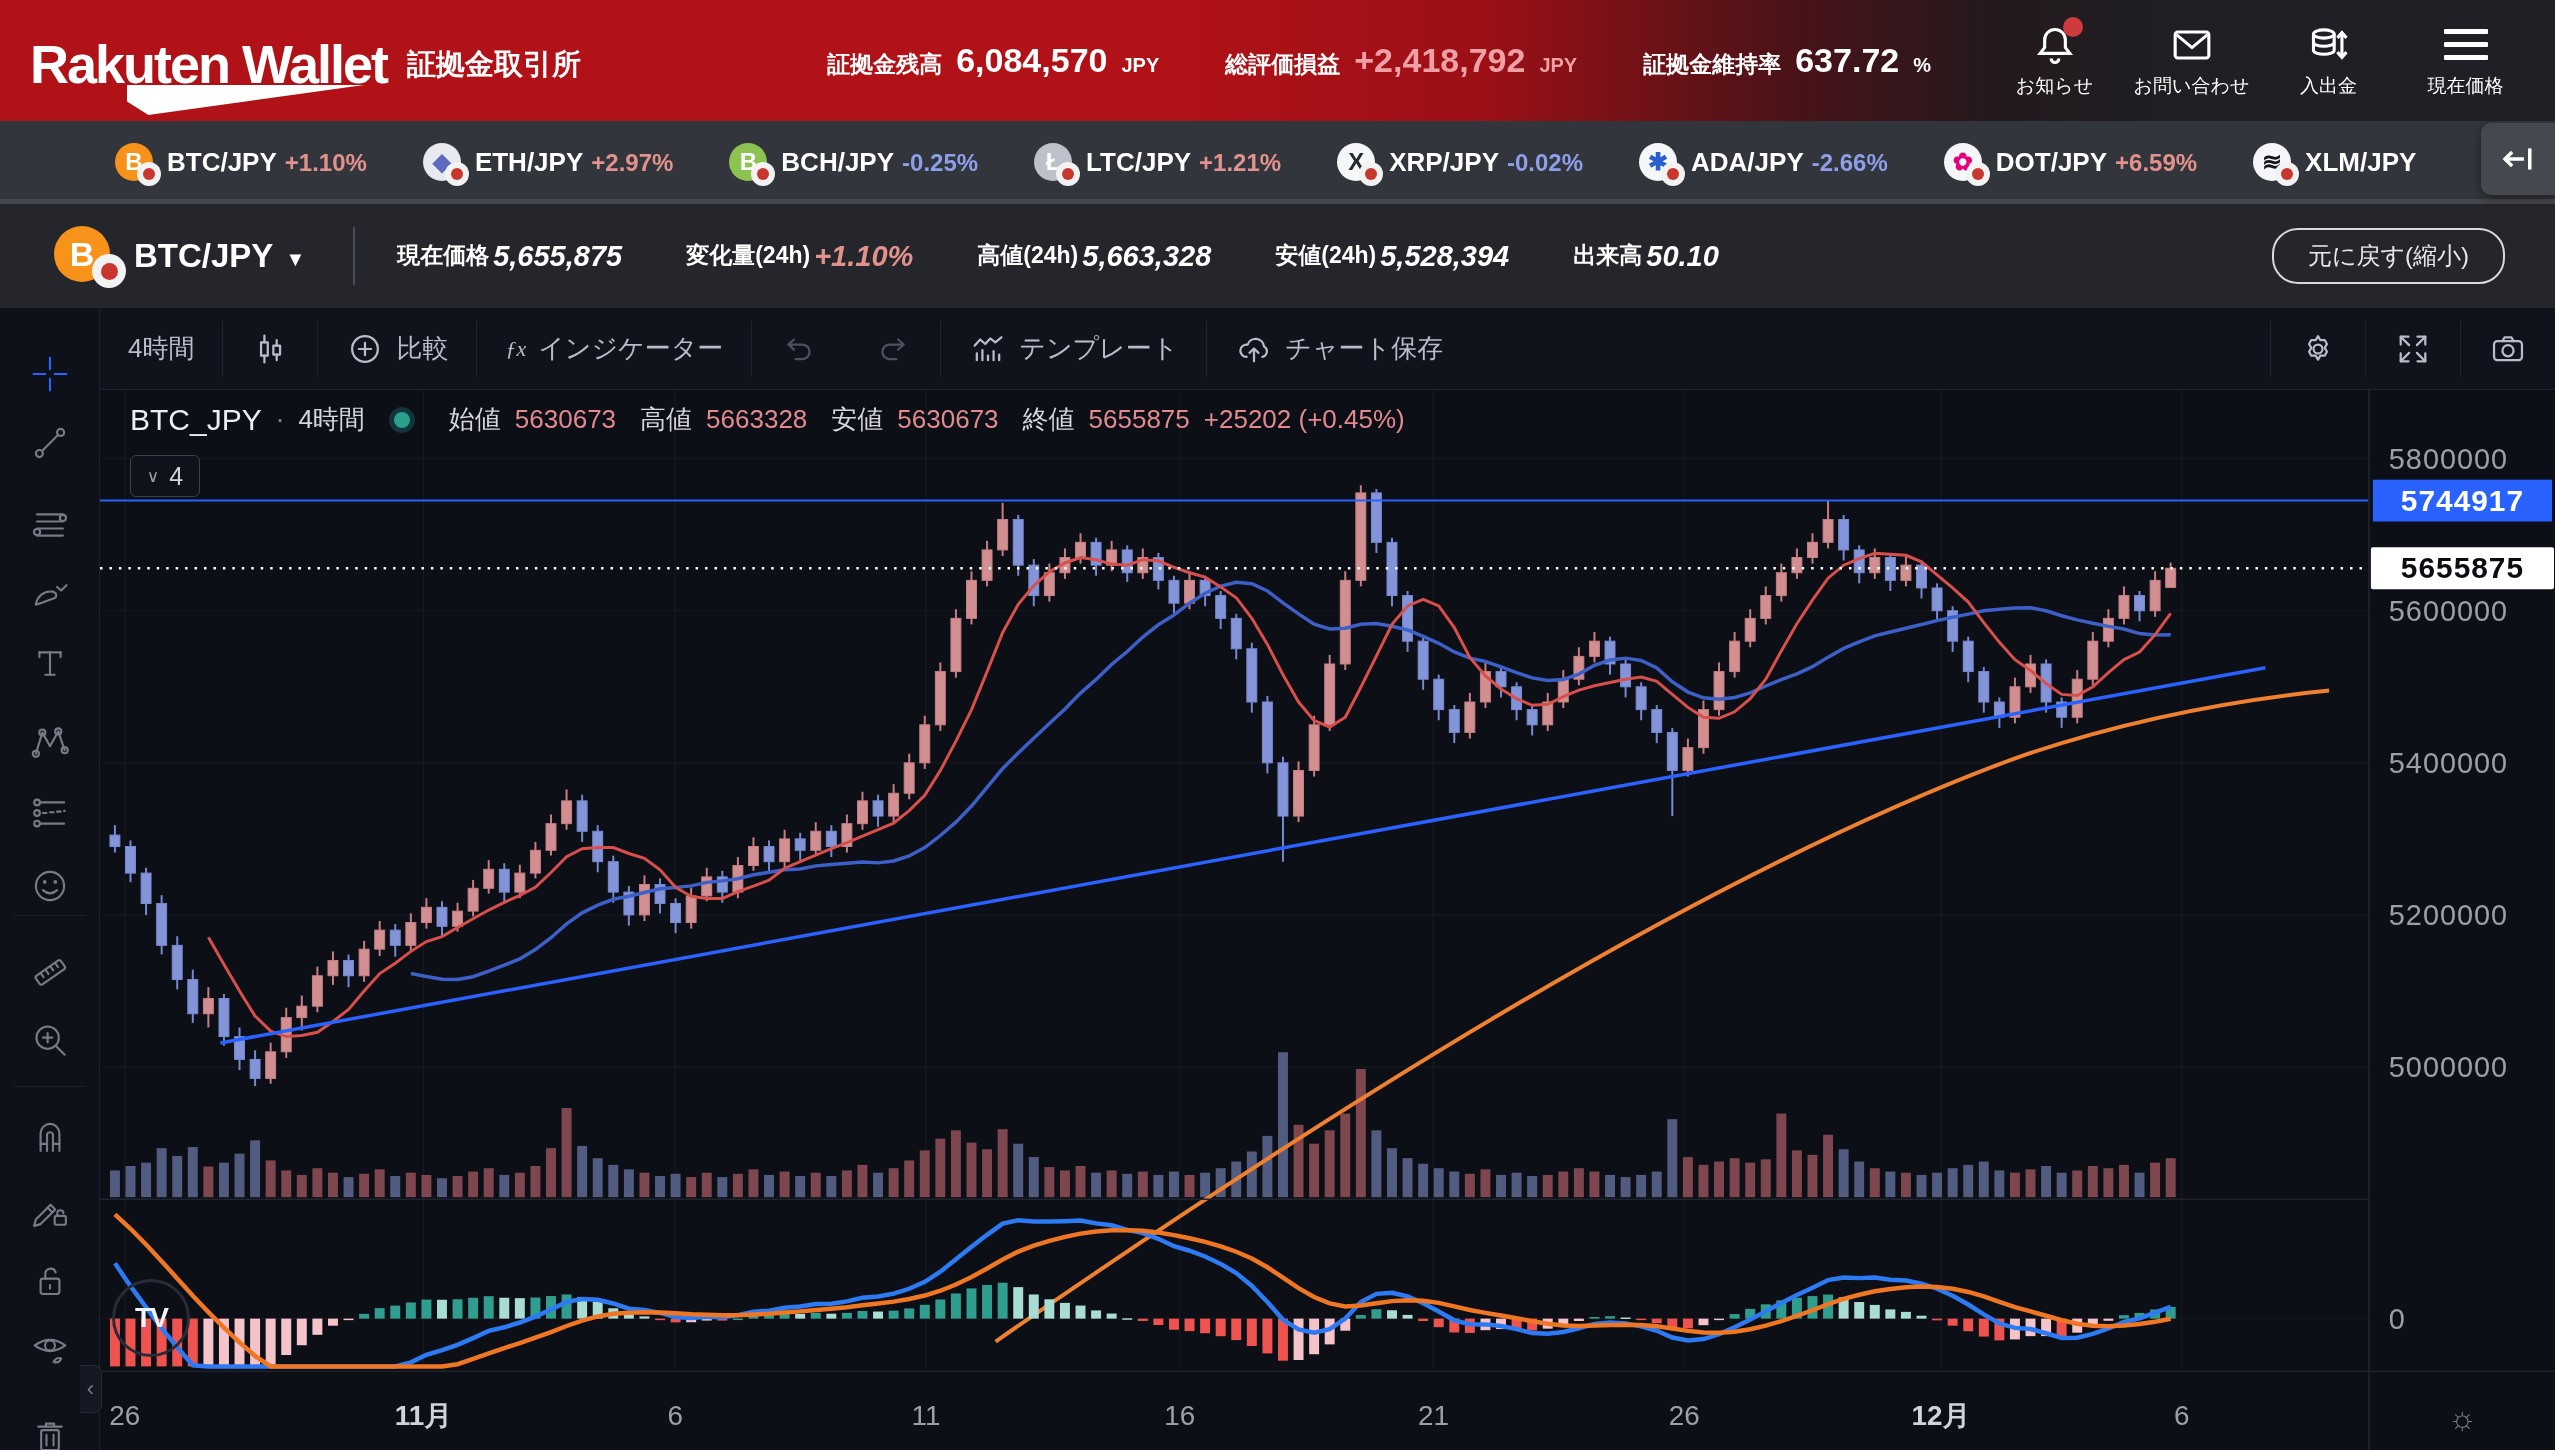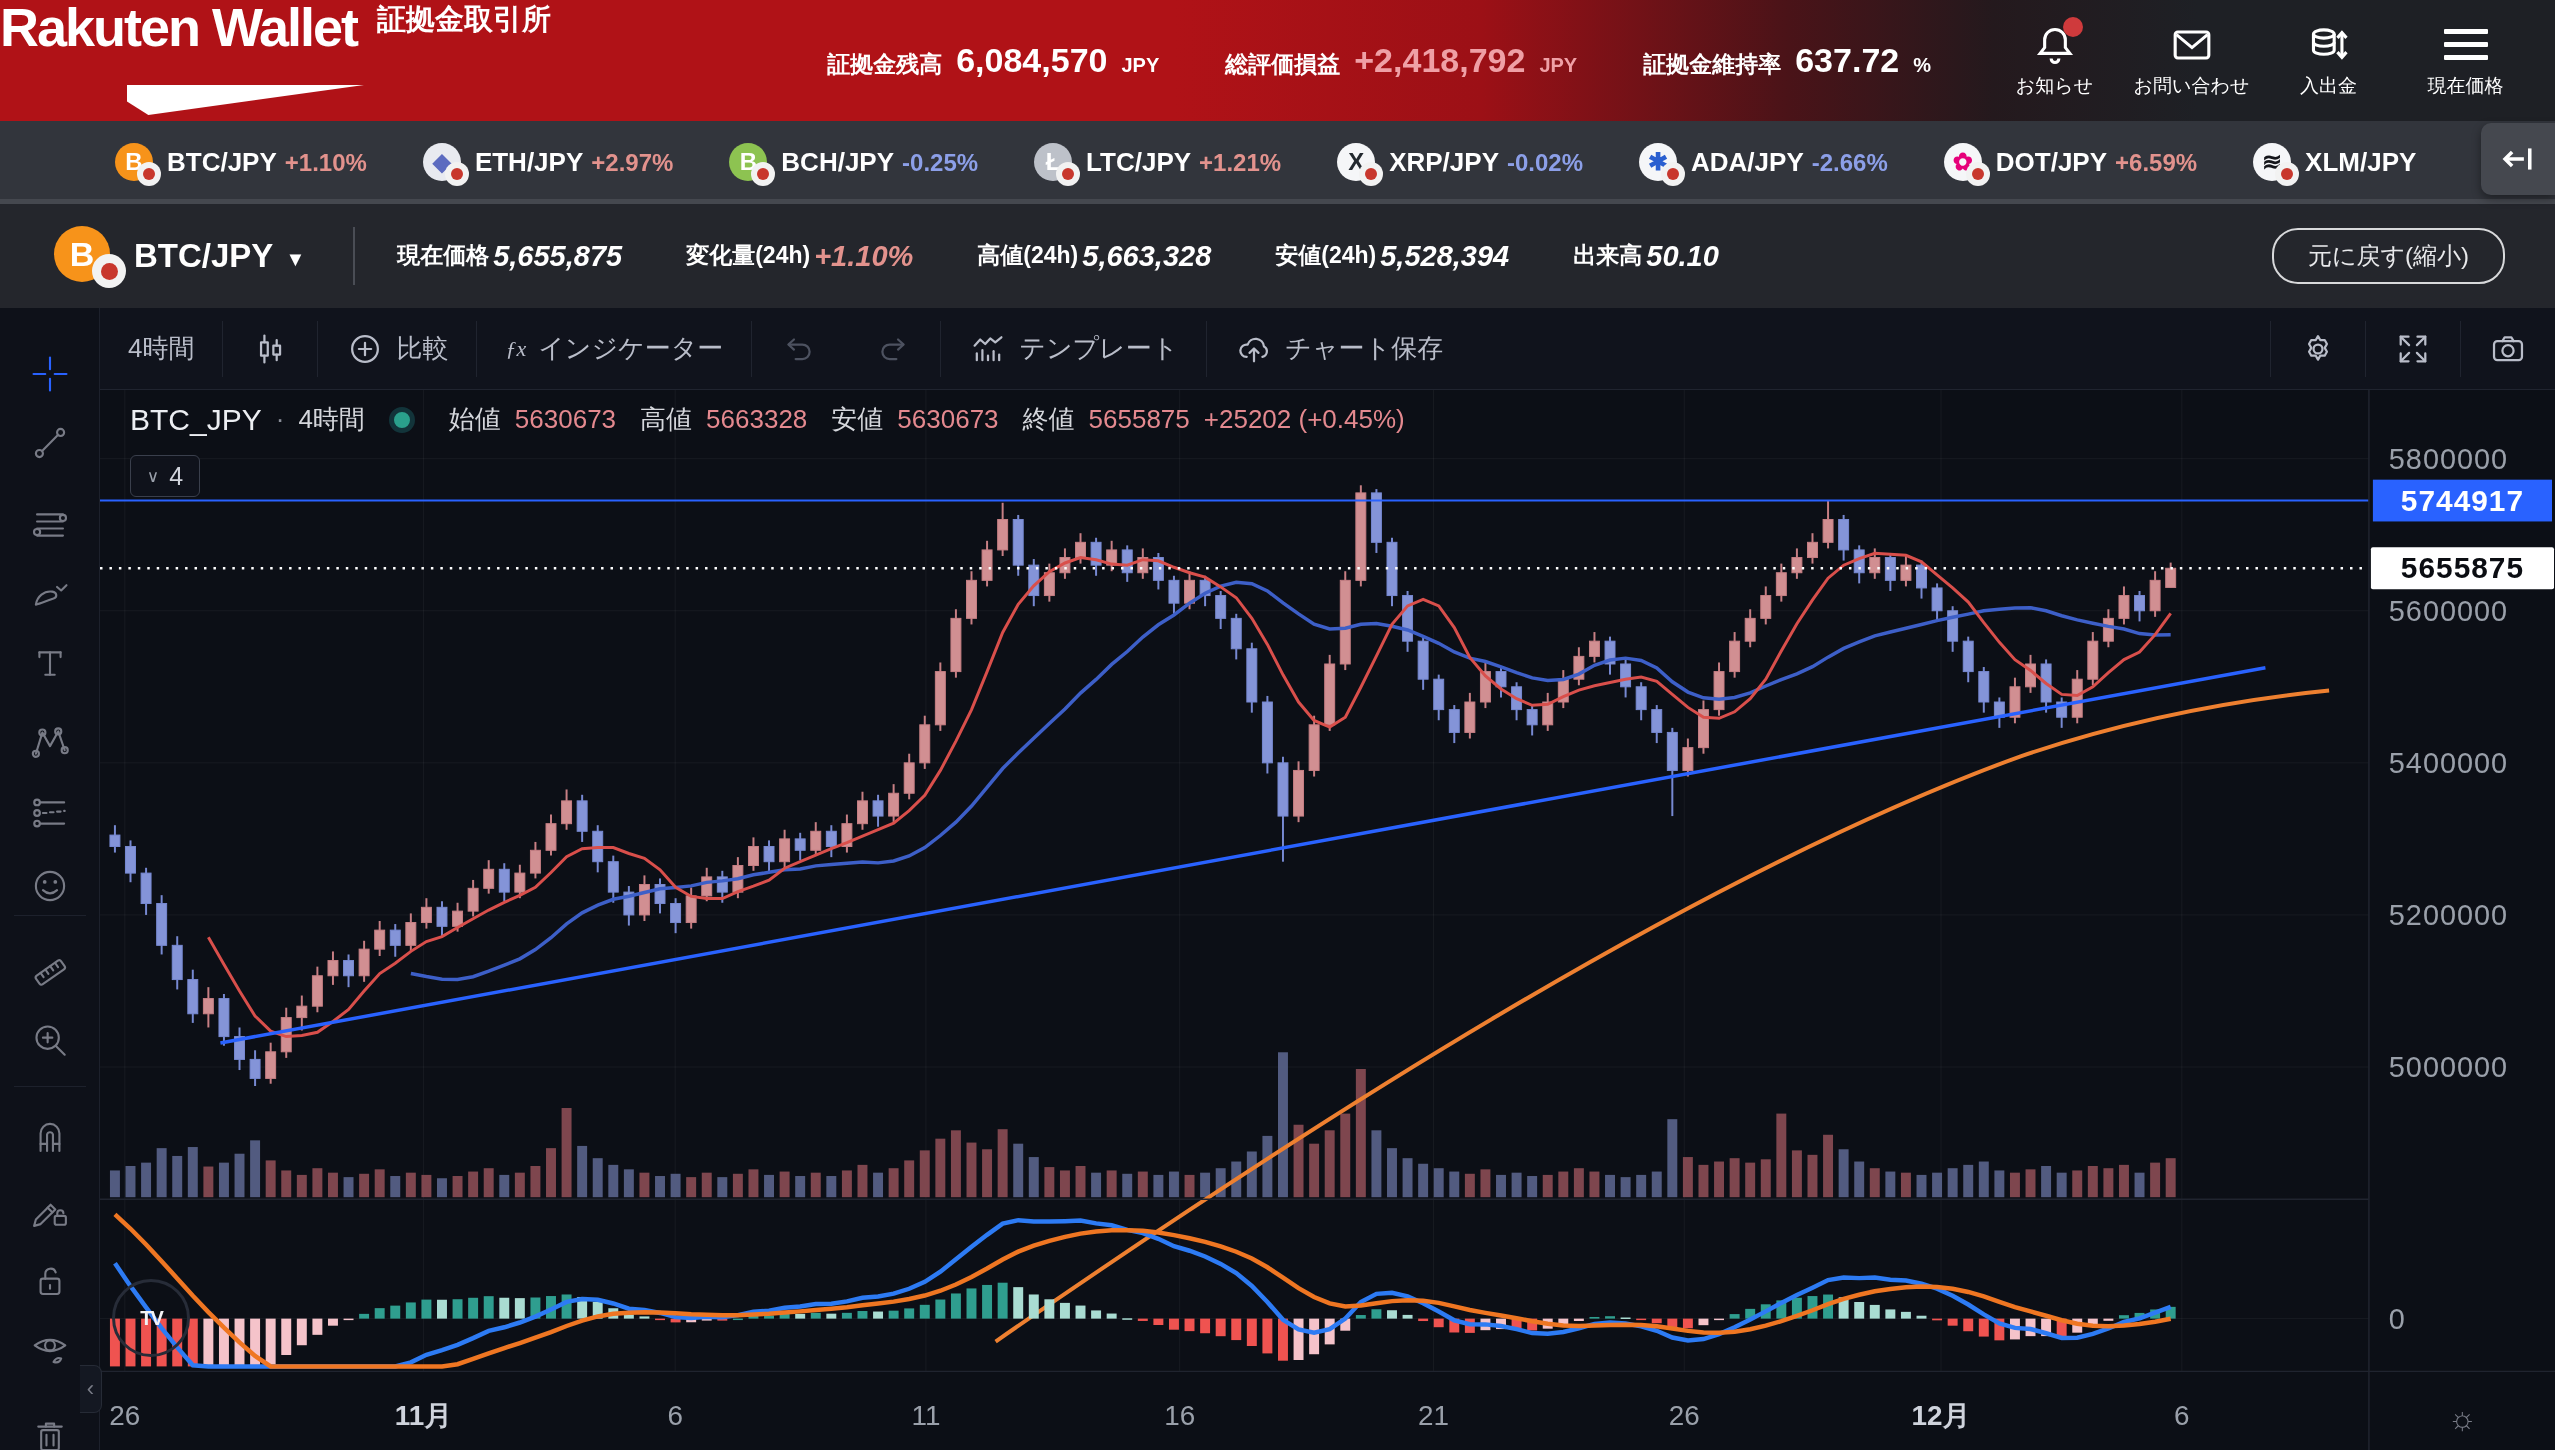--- a/index.html
+++ b/index.html
@@ -3,21 +3,21 @@
 <meta charset="utf-8">
 <style>
   * { margin:0; padding:0; box-sizing:border-box; }
   html,body { width:2555px; height:1451px; overflow:hidden; background:#0c0f16;
     font-family:"Liberation Sans", sans-serif; }
   .app { position:relative; width:2555px; height:1451px; }
 
   
   .header { position:relative; height:121px; display:flex; align-items:center;
     background:linear-gradient(90deg,#b01217 0%,#b01217 46%,#9c1016 58%,#4a1318 70%,#24191d 78%,#1e2025 86%,#1e2025 100%); }
-  .logo-group { position:relative; display:flex; align-items:flex-start; height:100%; }
+  .logo-group { position:relative; display:flex; align-items:flex-end; padding-left:30px; height:100%; }
   .logo-text { color:#fff; font-size:54px; font-weight:bold; letter-spacing:-2px; line-height:1; padding-bottom:30px; }
   .logo-swoosh { position:absolute; left:127px; bottom:6px; width:237px; height:30px; background:#fff;
     clip-path:polygon(0 0,100% 0,9% 100%,0 55%); }
   .logo-sub { color:#fff; font-size:29px; font-weight:bold; padding:0 0 36px 20px; }
   .header-stats { display:flex; align-items:center; gap:66px; margin-left:auto; padding-left:40px; }
   .hstat { display:flex; align-items:baseline; gap:14px; white-space:nowrap; }
   .hstat .lbl { color:#fff; font-size:23px; font-weight:bold; }
   .hstat .val { color:#fff; font-size:34px; font-weight:bold; }
   .hstat .val.pos { color:#efa0a6; }
   .hstat .unit { color:#fff; font-size:20px; font-weight:bold; }
@@ -98,21 +98,21 @@
   .legend .status-dot { width:26px; height:26px; border-radius:50%; background:#2aa08c;
     border:5px solid #12343a; margin:0 10px; }
   .legend .fld { margin-left:10px; }
   .legend .fv { color:#e4898f; }
   .interval-chip { position:absolute; left:30px; top:147px; width:70px; height:42px;
     border:1px solid #3a3f4c; background:rgba(16,19,28,.85); border-radius:6px; color:#d1d4dc;
     display:flex; align-items:center; justify-content:center; gap:10px; font-size:25px; z-index:4; cursor:pointer; }
   .interval-chip .chev { font-size:17px; color:#9aa0ab; }
   .tv-watermark { position:absolute; left:12px; top:971px; width:78px; height:78px; border-radius:50%;
     border:3px solid #272c38; display:flex; align-items:center; justify-content:center; z-index:3; }
-  .tv-watermark span { color:#f2f3f5; font-weight:bold; font-size:20px; letter-spacing:-2px; }
+  .tv-watermark span { color:#f2f3f5; font-weight:bold; font-size:28px; letter-spacing:-2px; }
 </style>
 </head>
 <body>
 
 <div class="app">
 
   <div class="header">
     <div class="logo-group">
       <div class="logo-text">Rakuten Wallet</div>
       <div class="logo-swoosh"></div>

